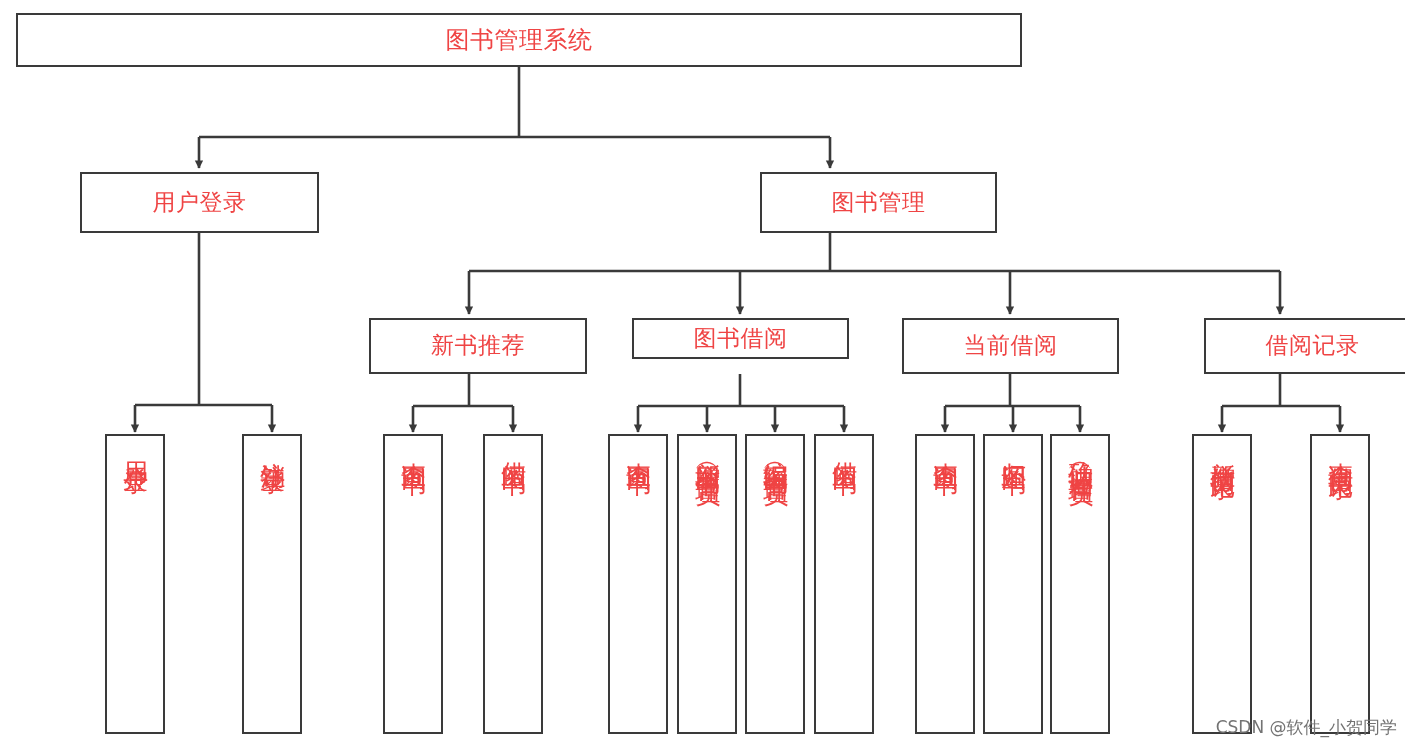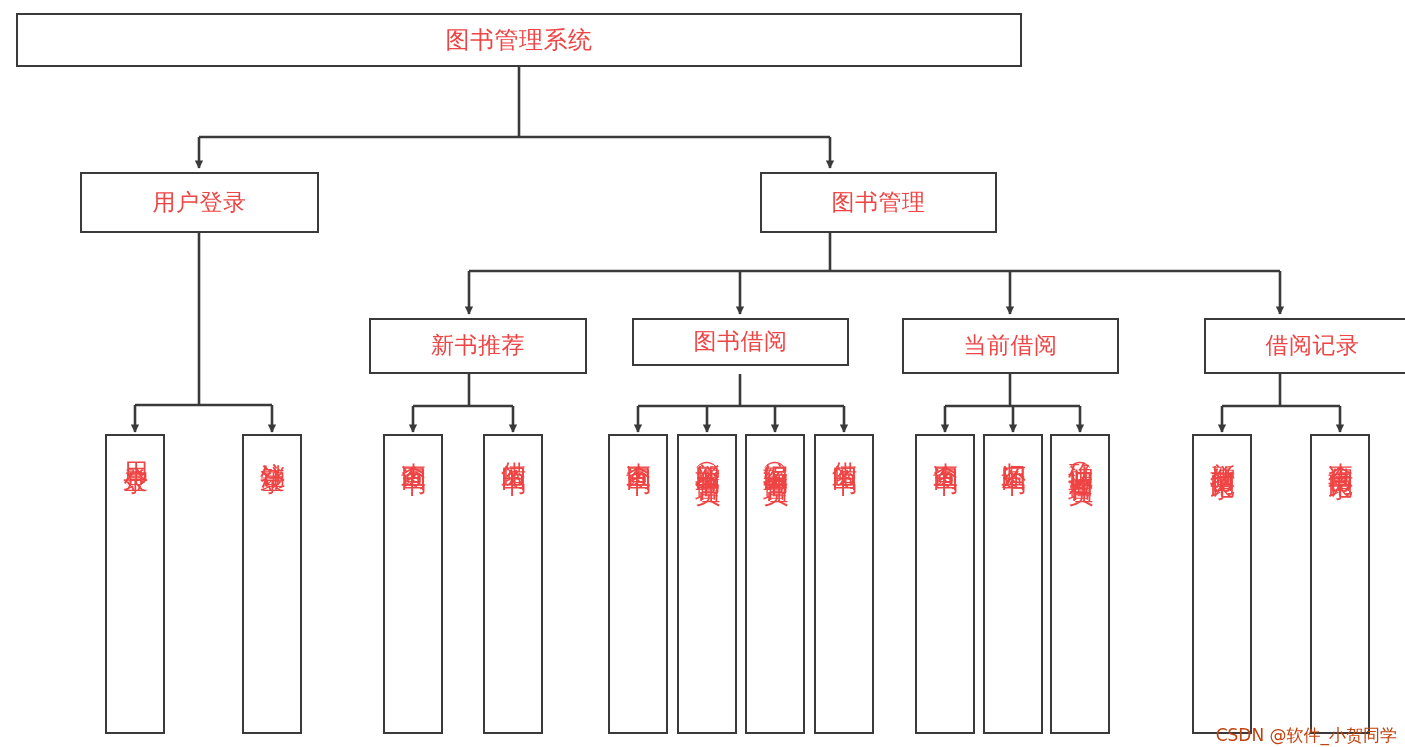--- a/index.html
+++ b/index.html
@@ -61,23 +61,23 @@
     writing-mode: vertical-rl;
     text-orientation: upright;
     font-size: 25px;
     line-height: 1.05;
     letter-spacing: 3px;
     white-space: nowrap;
   }
   #watermark {
     position: absolute;
     right: 8px;
-    bottom: 0;
+    bottom: 8px;
     font-size: 17px;
-    color: #c2410c;
+    color: #737373;
     z-index: 5;
     white-space: nowrap;
     user-select: none;
   }
 </style>
 </head>
 <body>
 
 <div id="diagram-root">
 
@@ -138,21 +138,21 @@
   <div class="node horiz" style="left:80px; top:172px; width:239px; height:61px;">
     <span class="label">用户登录</span>
   </div>
   <div class="node horiz" style="left:712px; top:172px; width:237px; height:61px;margin-left:48px;">
     <span class="label">图书管理</span>
   </div>
 
   <div class="node horiz" style="left:360px; top:318px; width:218px; height:56px;margin-left:9px;">
     <span class="label">新书推荐</span>
   </div>
-  <div class="node horiz" style="left:632px; top:318px; width:217px; height:48px;">
+  <div class="node horiz" style="left:632px; top:318px; width:217px; height:41px;">
     <span class="label">图书借阅</span>
   </div>
   <div class="node horiz" style="left:902px; top:318px; width:217px; height:56px;">
     <span class="label">当前借阅</span>
   </div>
   <div class="node horiz" style="left:1204px; top:318px; width:217px; height:56px;">
     <span class="label">借阅记录</span>
   </div>
 
   <div class="node vert" style="left:105px; top:434px; width:60px; height:300px;">

